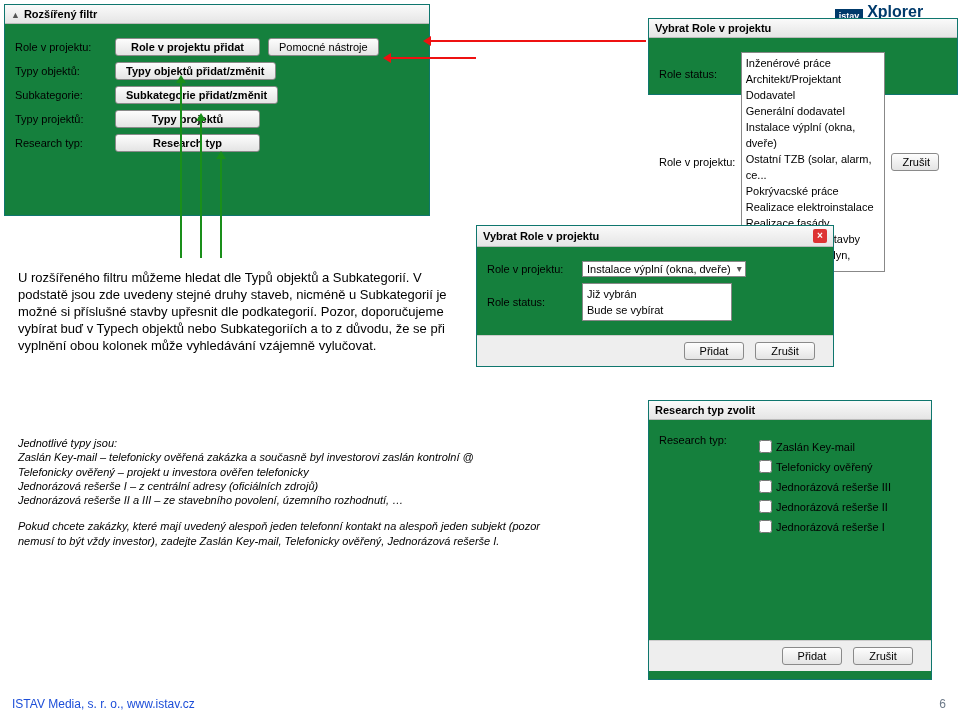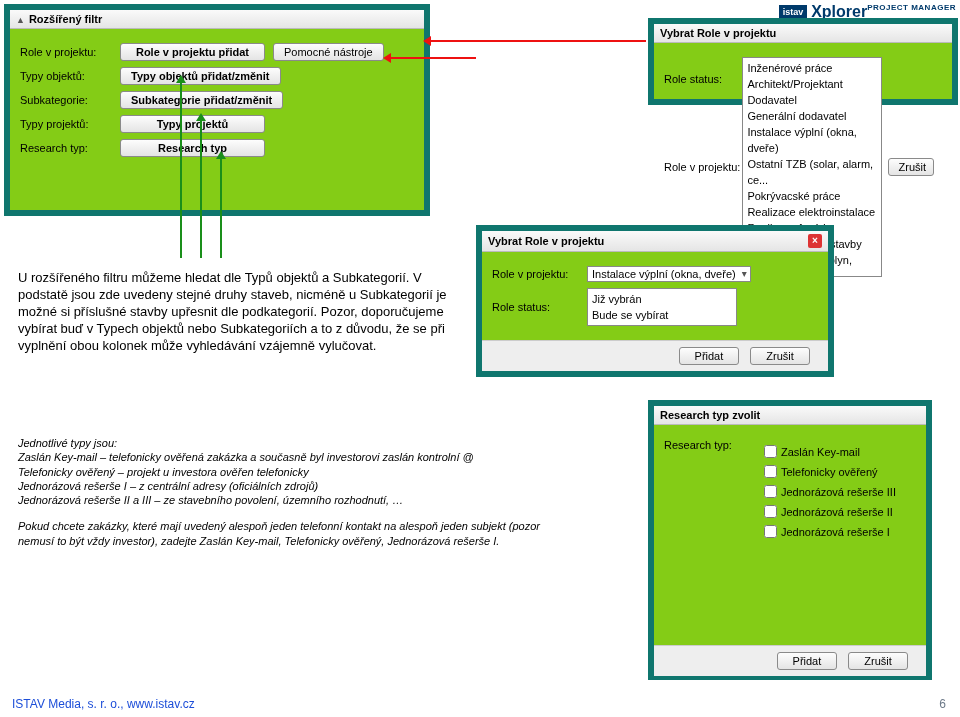--- a/index.html
+++ b/index.html
@@ -1,17 +1,17 @@
 <!DOCTYPE html>
 <html><head>
 <meta charset="utf-8">
 <style>
   * { box-sizing: border-box; font-family: Arial, sans-serif; font-size: 11px; }
   body { margin: 0; width: 960px; height: 717px; background: #fff; position: relative; color: #000; }
-  .panel { position: absolute; border: 6px solid #0f766e; background: #84cc16; }
+  .panel { position: absolute; border: 1px solid #0f766e; background: #15803d; }
   .panel-header { background: linear-gradient(#fafafa,#e5e5e5); border-bottom: 1px solid #bbb; padding: 3px 6px; font-weight: bold; display:flex; align-items:center; justify-content:space-between; }
   .panel-body { padding: 8px 10px; }
   .row { display:flex; align-items:center; margin: 6px 0; }
   .label { width: 100px; }
   .btn { background: linear-gradient(#fdfdfd,#e4e4e4); border:1px solid #8a8a8a; border-radius:3px; padding:2px 10px; margin-right:8px; display:inline-block; min-width: 60px; text-align:center; cursor:pointer; }
   .wide-btn { min-width: 145px; font-weight: bold; }
   .close-x { width:14px; height:14px; background:#d33; color:#fff; font-weight:bold; font-size:10px; text-align:center; line-height:14px; border-radius:2px; cursor:pointer;}
   .select { border:1px solid #888; background:#fff; padding:1px 14px 1px 4px; position:relative; display:inline-block; min-width:150px; }
   .select::after { content:"▾"; position:absolute; right:3px; top:1px; font-size:10px; color:#555;}
   .listbox { border:1px solid #888; background:#fff; padding:2px 4px; line-height:16px; overflow:hidden; }
@@ -27,21 +27,21 @@
   .logo-box { background:#003a6b; color:#fff; font-size:9px; padding:3px 4px; margin-right:4px; line-height:1;}
   .foot { position:absolute; bottom:6px; left:12px; color:#1d4ed8; font-size:12px;}
   .pagenum { position:absolute; bottom:6px; right:14px; color:#6d7a89; font-size:12px;}
   .collapse { font-size:9px; margin-right:4px; color:#555;}
 </style>
 </head>
 <body>
 
 <div class="logo">
   <span class="logo-box">istav</span>
-  <span style="display:flex;flex-direction:row;line-height:1;">
+  <span style="display:flex;flex-direction:column;line-height:1;">
     <span style="font-size:16px;">Xplorer</span>
     <span style="font-size:8px;letter-spacing:0.5px;">PROJECT MANAGER</span>
   </span>
 </div>
 
 <div class="panel" style="left:4px; top:4px; width:426px; height:212px;">
   <div class="panel-header">
     <span><span class="collapse">▲</span><span>Rozšířený filtr</span></span>
   </div>
   <div class="panel-body">

